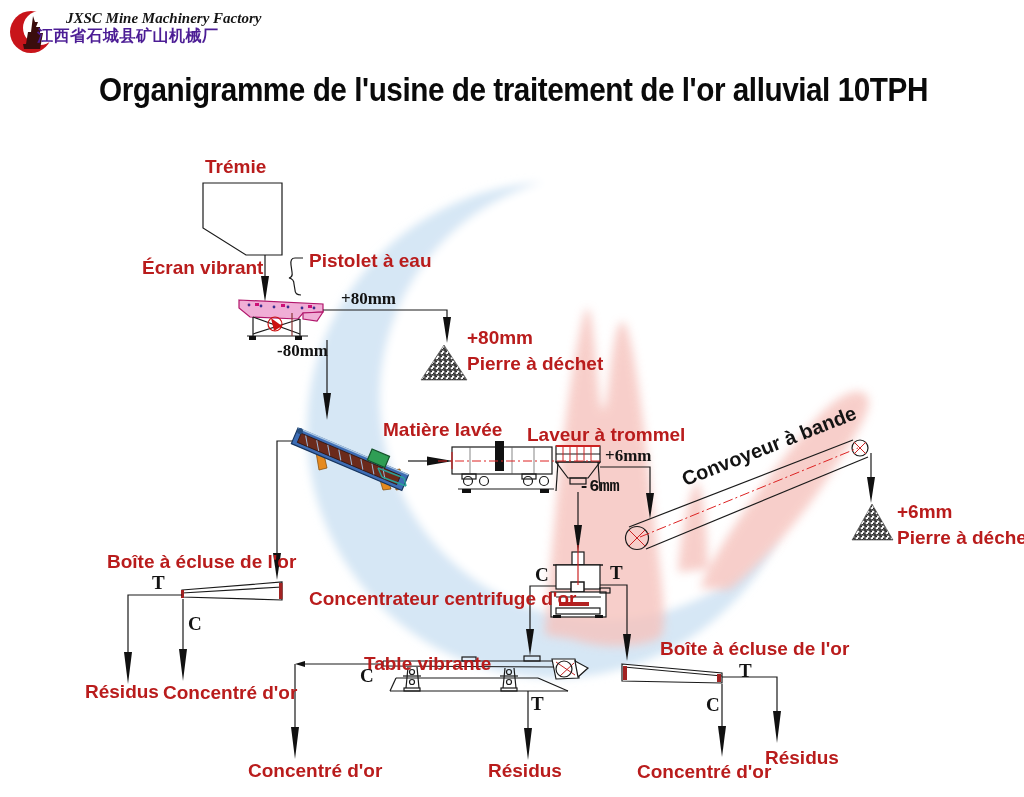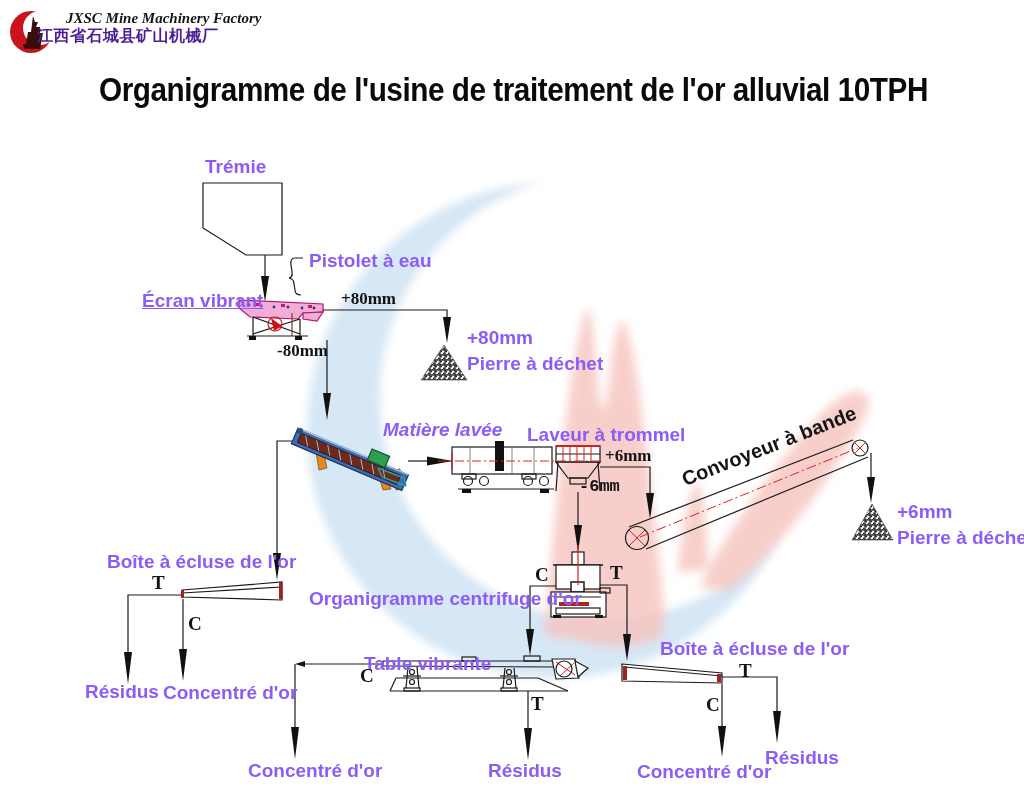--- a/index.html
+++ b/index.html
@@ -1,19 +1,19 @@
 <!DOCTYPE html>
 <html><head>
 <meta charset="utf-8">
 <style>
   html,body{margin:0;padding:0;background:#fff;}
   .stage{position:relative;width:1024px;height:797px;background:#ffffff;overflow:hidden;
          font-family:"Liberation Sans",sans-serif;color:#141414;border-radius:16px;}
   svg{position:absolute;left:0;top:0;}
-  .lbl{position:absolute;font:700 19px "Liberation Sans",sans-serif;color:#8b5cf6;
+  .lbl{position:absolute;font:700 19px "Liberation Sans",sans-serif;color:#b91c1c;
        white-space:nowrap;line-height:1.05;}
   .cad{position:absolute;font:700 17px "Liberation Serif",serif;color:#131313;white-space:nowrap;}
   .ct{position:absolute;font:700 19px "Liberation Serif",serif;color:#131313;}
   .title{position:absolute;left:99px;top:71px;font:700 33px "Liberation Sans",sans-serif;
          letter-spacing:-.5px;transform:scaleX(.90);transform-origin:0 0;white-space:nowrap;color:#0a0a0a;}
   .co-en{position:absolute;left:66px;top:10px;font:700 italic 15px "Liberation Serif",serif;color:#151515;white-space:nowrap;}
   .co-zh{position:absolute;left:37px;top:26px;font:700 16px "Liberation Sans",sans-serif;color:#4c1d95;
          letter-spacing:.5px;white-space:nowrap;}
   .rot{position:absolute;left:687px;top:468px;font:700 20px "Liberation Sans",sans-serif;white-space:nowrap;
        transform:rotate(-21.5deg);transform-origin:0 100%;color:#131313;}
@@ -313,25 +313,25 @@
     <circle cx="34" cy="24" r="17" fill="#ffffff"></circle>
     <path d="M27,12 l2,6 h3 l-2,5 h4 v6 h3 l-3,16 h-16 l-1,-5 h3 l2,-12 h3 z" fill="#3a0d0d"></path>
   </svg>
   <div class="co-en">JXSC Mine Machinery Factory</div>
   <div class="co-zh">江西省石城县矿山机械厂</div>
 
   <div class="title">Organigramme de l'usine de traitement de l'or alluvial 10TPH</div>
 
   <div class="lbl" style="left:205px;top:157px;">Trémie</div>
   <div class="lbl" style="left:309px;top:251px;">Pistolet à eau</div>
-  <div class="lbl" style="left:142px;top:291px;text-decoration:underline;">Écran vibrant</div>
-  <div class="lbl" style="left:383px;top:420px;font-style:italic;">Matière lavée</div>
+  <div class="lbl" style="left:142px;top:258px;">Écran vibrant</div>
+  <div class="lbl" style="left:383px;top:420px;">Matière lavée</div>
   <div class="lbl" style="left:527px;top:425px;">Laveur à trommel</div>
   <div class="rot">Convoyeur à bande</div>
-  <div class="lbl" style="left:309px;top:589px;">Organigramme centrifuge d'or</div>
+  <div class="lbl" style="left:309px;top:589px;">Concentrateur centrifuge d'or</div>
   <div class="lbl" style="left:364px;top:654px;">Table vibrante</div>
   <div class="lbl" style="left:107px;top:552px;">Boîte à écluse de l'or</div>
   <div class="lbl" style="left:660px;top:639px;">Boîte à écluse de l'or</div>
 
   <div class="cad" style="left:341px;top:289px;">+80mm</div>
   <div class="cad" style="left:277px;top:341px;">-80mm</div>
   <div class="cad" style="left:605px;top:446px;">+6mm</div>
   <div class="cad" style="left:579px;top:477px;font-family:Liberation Mono, monospace;">-6mm</div>
 
   <div class="lbl" style="left:467px;top:328px;">+80mm</div>

